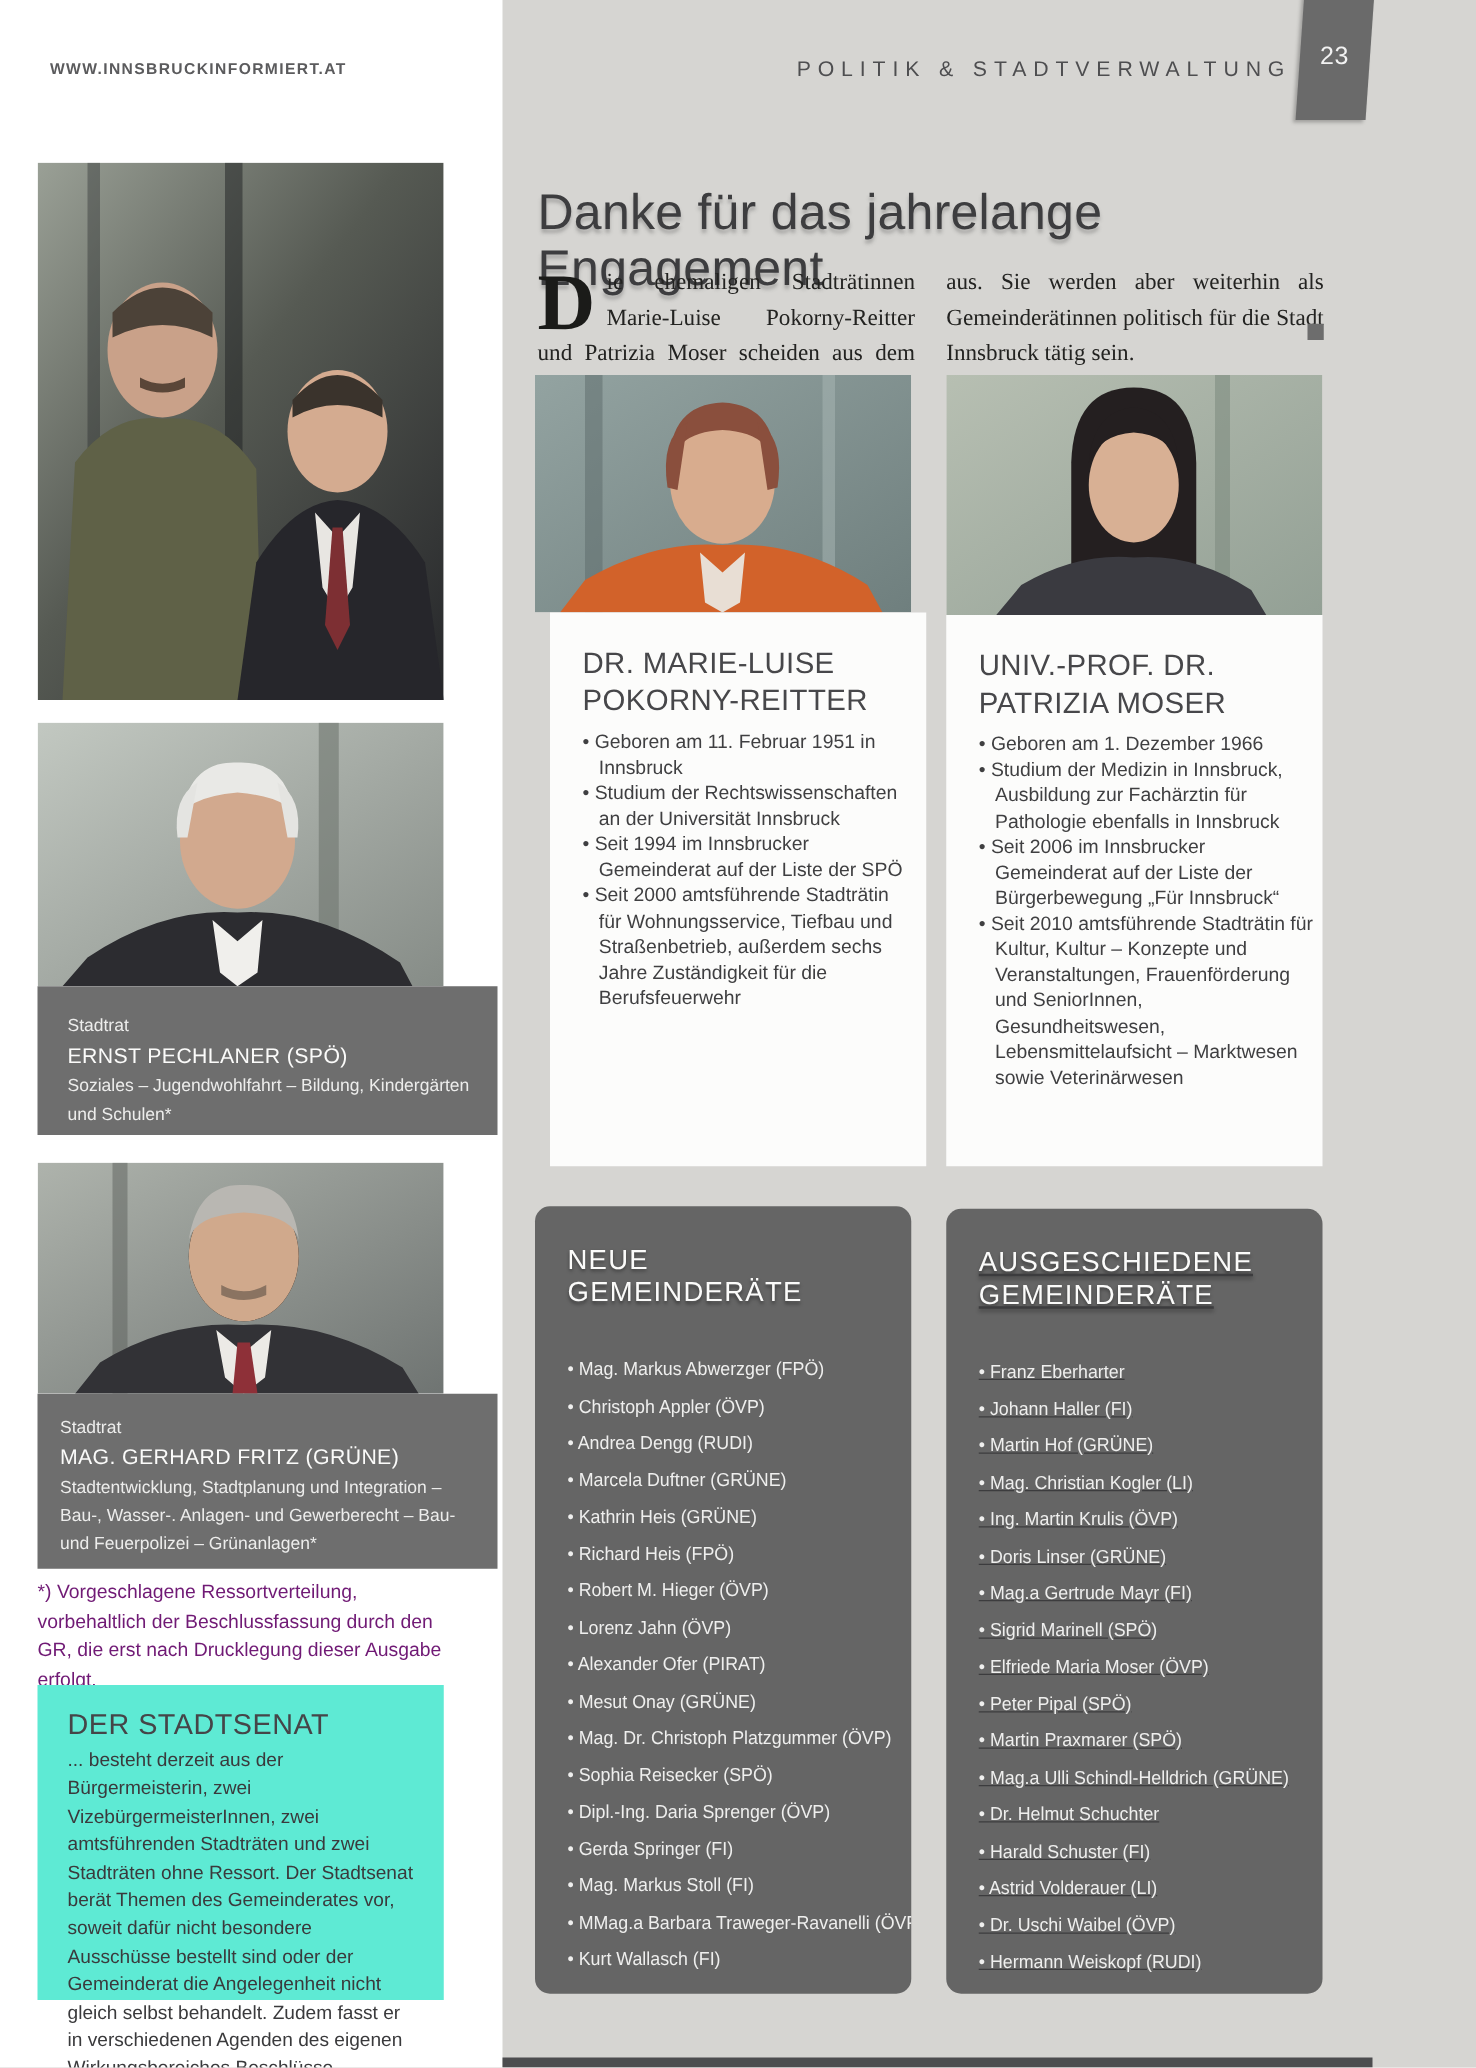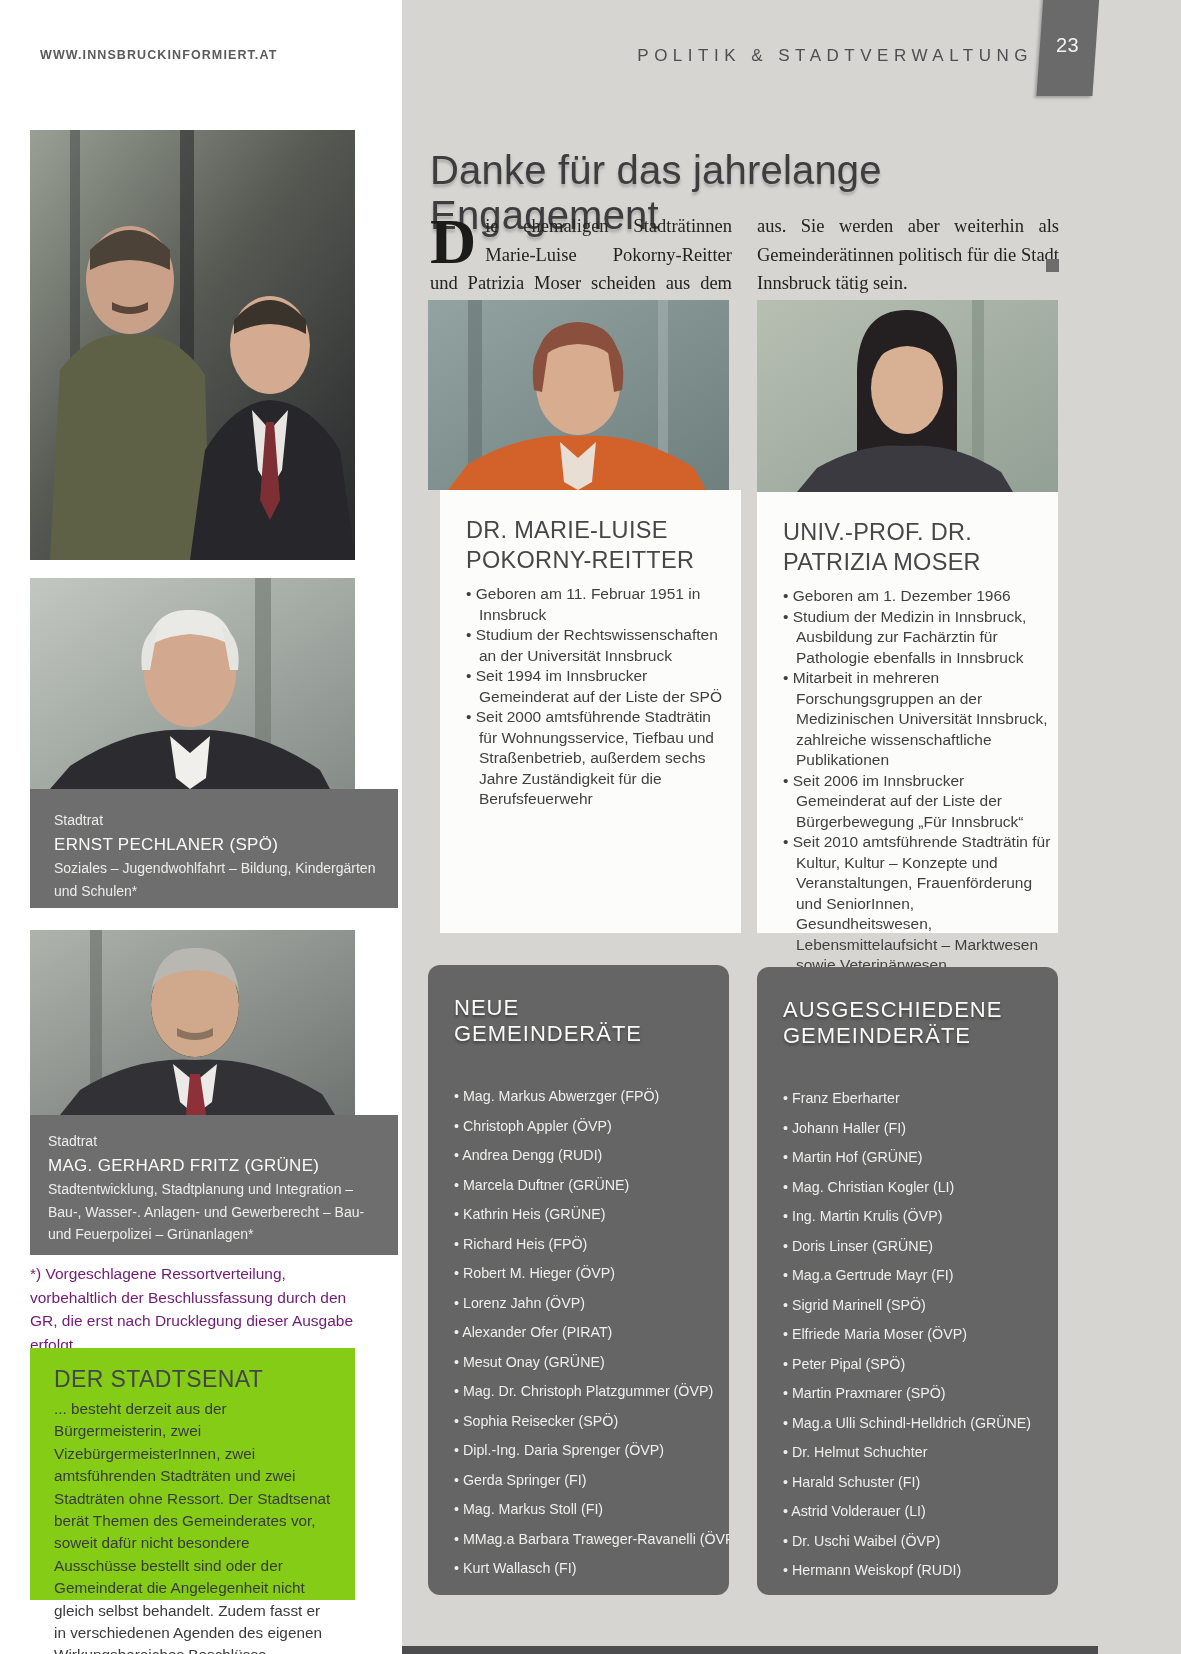--- a/index.html
+++ b/index.html
@@ -46,21 +46,21 @@
   .caption-role { font-size:14px; line-height:23px; color:#ededec; }
   .caption-name { font-size:17px; line-height:25px; letter-spacing:0.3px; color:#fbfbfa; }
   .caption-portfolio { font-size:14px; line-height:22.5px; color:#ededec; }
 
   .footnote {
     left:30px; top:1262px; width:332px;
     font-size:15.5px; line-height:23.5px; color:#701a75;
   }
   .senat-box {
     left:30px; top:1348px; width:325px; height:252px;
-    background:#84cc16; padding:18px 22px 0 24px;
+    background:#5eead4; padding:18px 22px 0 24px;
   }
   .senat-title { font-size:23px; letter-spacing:0.4px; color:#454548; font-weight:normal; margin-bottom:5px; }
   .senat-text { font-size:15.3px; line-height:22.4px; color:#3a3a3c; }
 
   
   .article-title {
     left:430px; top:148px; width:640px;
     font-size:40px; font-weight:normal; color:#3d3d3f; letter-spacing:0.2px;
     text-shadow:0 3px 3px rgba(80,80,80,0.35);
   }
@@ -89,21 +89,21 @@
   .info-box ul { list-style:none; }
   .info-box li {
     font-size:15.5px; line-height:20.5px; color:#3f3f41;
     padding-left:13px; text-indent:-13px;
   }
   .info-box li::before { content:"• "; }
 
   
   .dark-box { background:#656565; overflow:hidden;border-radius:12px; }
   .dark-box.neue { left:428px; top:965px; width:301px; height:630px; padding:30px 0 0 26px; }
-  .dark-box.aus  { left:757px; top:967px; width:301px; height:628px; padding:30px 0 0 26px; }
+  .dark-box.aus  { left:757px; top:967px; width:301px; height:628px; padding:30px 0 0 26px;text-decoration:underline; }
   .dark-title {
     color:#fbfbfa; font-size:22px; line-height:26px; letter-spacing:1px;
     font-weight:normal; text-shadow:0 2px 3px rgba(0,0,0,0.4); margin-bottom:40px;
   }
   .dark-box ul { list-style:none; transform:scaleX(0.95); transform-origin:0 0; }
   .dark-box li {
     font-size:15px; line-height:17.5px; margin-bottom:12px; color:#efefee;
     white-space:nowrap; padding-left:13px; text-indent:-13px;
   }
   .dark-box li::before { content:"• "; }
@@ -264,21 +264,20 @@
 </div>
 
 <div class="abs info-box patrizia">
   <h3 class="info-name">
     <span>UNIV.-PROF. DR.</span><br>
     <span>PATRIZIA MOSER</span>
   </h3>
   <ul>
     <li>Geboren am 1. Dezember 1966</li>
     <li>Studium der Medizin in Innsbruck, Ausbildung zur Fachärztin für Pathologie ebenfalls in Innsbruck</li>
-    <li>Mitarbeit in mehreren Forschungsgruppen an der Medizinischen Universität Innsbruck, zahlreiche wissenschaftliche Publikationen</li>
     <li>Seit 2006 im Innsbrucker Gemeinderat auf der Liste der Bürgerbewegung „Für Innsbruck“</li>
     <li>Seit 2010 amtsführende Stadträtin für Kultur, Kultur – Konzepte und Veranstaltungen, Frauenförderung und SeniorInnen, Gesundheitswesen, Lebensmittelaufsicht – Marktwesen sowie Veterinärwesen</li>
   </ul>
 </div>
 
 <div class="abs dark-box neue">
   <h3 class="dark-title">
     <span>NEUE</span><br>
     <span>GEMEINDERÄTE</span>
   </h3>

